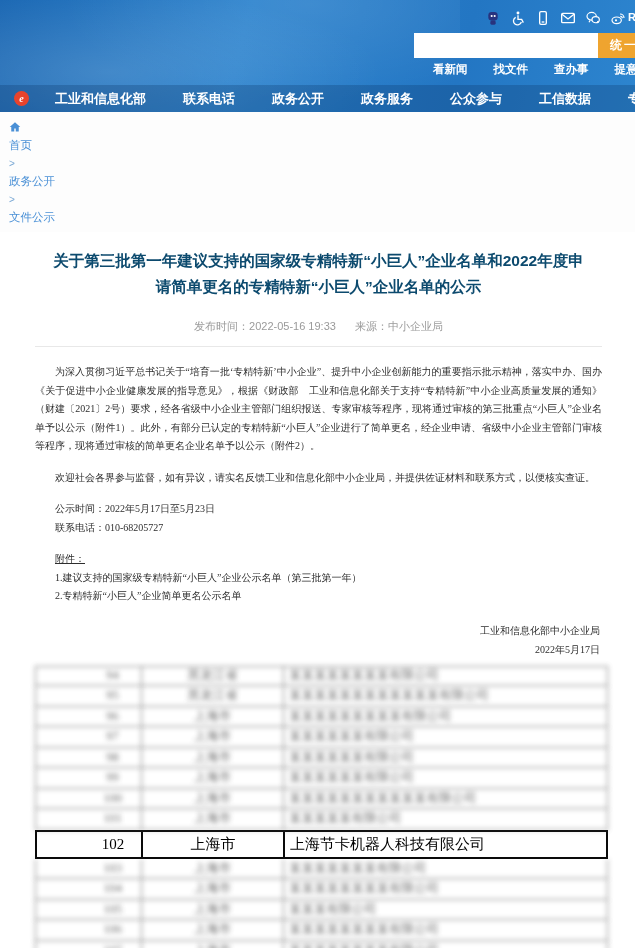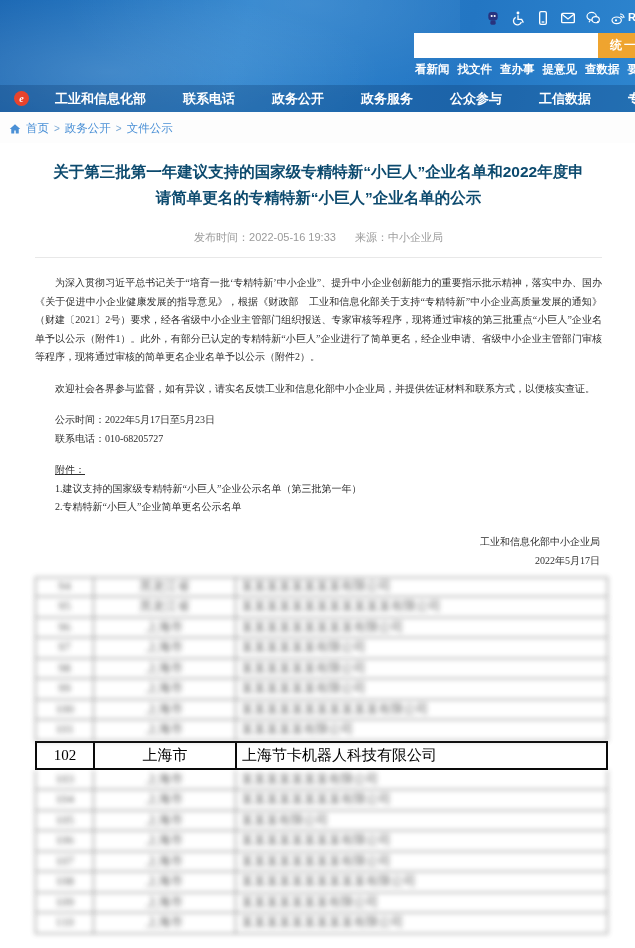--- a/index.html
+++ b/index.html
@@ -24,32 +24,32 @@
   .logo-text { margin-left:11px; }
   .ministry-cn { color:#fff; font-size:22px; font-weight:bold; letter-spacing:1.5px; line-height:30px;
     text-shadow:0 1px 2px rgba(0,40,90,.35); white-space:nowrap; }
   .ministry-en { color:#e8f2fb; font-size:8px; margin-top:3px; letter-spacing:.2px; white-space:nowrap; }
 
   .search-wrap { position:absolute; left:414px; top:33px; display:flex; z-index:3; }
   .search-input { width:184px; height:25px; border:none; outline:none; background:#fff; padding:0 6px; font-size:12px; }
   .search-btn { width:80px; height:25px; border:none; background:#efa42f; color:#fff; font-size:12px;
     font-weight:bold; letter-spacing:2px; white-space:nowrap; overflow:hidden; cursor:pointer; }
   .quick-links { position:absolute; left:415px; top:62px; display:flex; gap:8px; z-index:3; }
-  .quick-link { color:#fff; font-size:11.5px; font-weight:bold; white-space:nowrap; cursor:pointer; }
+  .quick-link { color:#fff; font-size:11.5px; font-weight:bold; white-space:nowrap; cursor:pointer;margin-left:18px; }
 
   .nav { position:absolute; left:0; bottom:0; width:700px; height:27px; background:rgba(9,53,105,.28);
     display:flex; align-items:center; padding-left:14px; z-index:3; }
   .nav-mark { width:15px; height:15px; border-radius:50%; background:#e8432c; color:#fff; font-size:10px;
     font-weight:bold; display:flex; align-items:center; justify-content:center; font-family:"Liberation Serif",serif;
     font-style:italic; margin-right:26px; }
   .nav-items { display:flex; gap:37px; align-items:center; }
   .nav-item { color:#fff; font-size:13px; font-weight:bold; white-space:nowrap; cursor:pointer; }
 
   
-  .breadcrumb { display:flex; align-items:center; gap:5px; padding:9px 0 7px 9px; background:#fdfdfd; }
+  .breadcrumb { display:flex; align-items:flex-start; gap:5px; padding:9px 0 7px 9px; background:#fdfdfd;flex-direction:column; }
   .crumb { color:#4a90d6; font-size:11.5px; cursor:pointer; }
   .crumb-sep { color:#7aa8d4; font-size:10px; }
   .home-icon svg { width:12px; height:12px; display:block; }
 
   
   .article { width:567px; margin:0 auto 0 35px; }
   .title { width:545px; margin:16px auto 0; text-align:center; font-size:15.5px; font-weight:bold;
     color:#0c4a6e; line-height:26px; }
   .meta { text-align:center; color:#9a9a9a; font-size:11px; margin-top:19px; padding-bottom:12px;
     border-bottom:1px solid #e8e8e8; }
@@ -60,21 +60,21 @@
   .info-line { text-indent:2em; }
   .attach-label { text-indent:2em; margin-top:13px;text-decoration:underline; }
   .attach-item { text-indent:2em; }
   .sig-block { margin-top:15px; text-align:right; padding-right:2px; }
   .sig-line { line-height:19px; }
 
   
   .doc-table { width:573px; margin:7px 0 0 35px; font-family:"Liberation Serif", serif; }
   .trow { display:flex; width:100%; }
   .trow .cell { display:flex; align-items:center; justify-content:center; overflow:hidden; white-space:nowrap; }
-  .c-no   { width:58px;  flex:0 0 auto; }
+  .c-no   { width:58px;  flex:0 0 auto;margin-left:48px; }
   .c-prov { width:142px; flex:0 0 auto; }
   .c-comp { width:346px; flex:1 1 auto; justify-content:flex-start !important; padding-left:5px; }
   .blurred { height:20.5px; filter:blur(2.6px); opacity:.8; color:#444; font-size:12.5px;
     border-left:1px solid #555; border-right:1px solid #555; border-bottom:1px solid #555; }
   .blurred:first-child { border-top:1px solid #555; }
   .blurred .c-no, .blurred .c-prov { border-right:1px solid #555; }
   .highlight { height:29px; border:2px solid #0a0a0a; color:#000; font-size:15px; background:#fff; }
   .highlight .c-no, .highlight .c-prov { border-right:2px solid #0a0a0a; }
 </style>
 </head>

